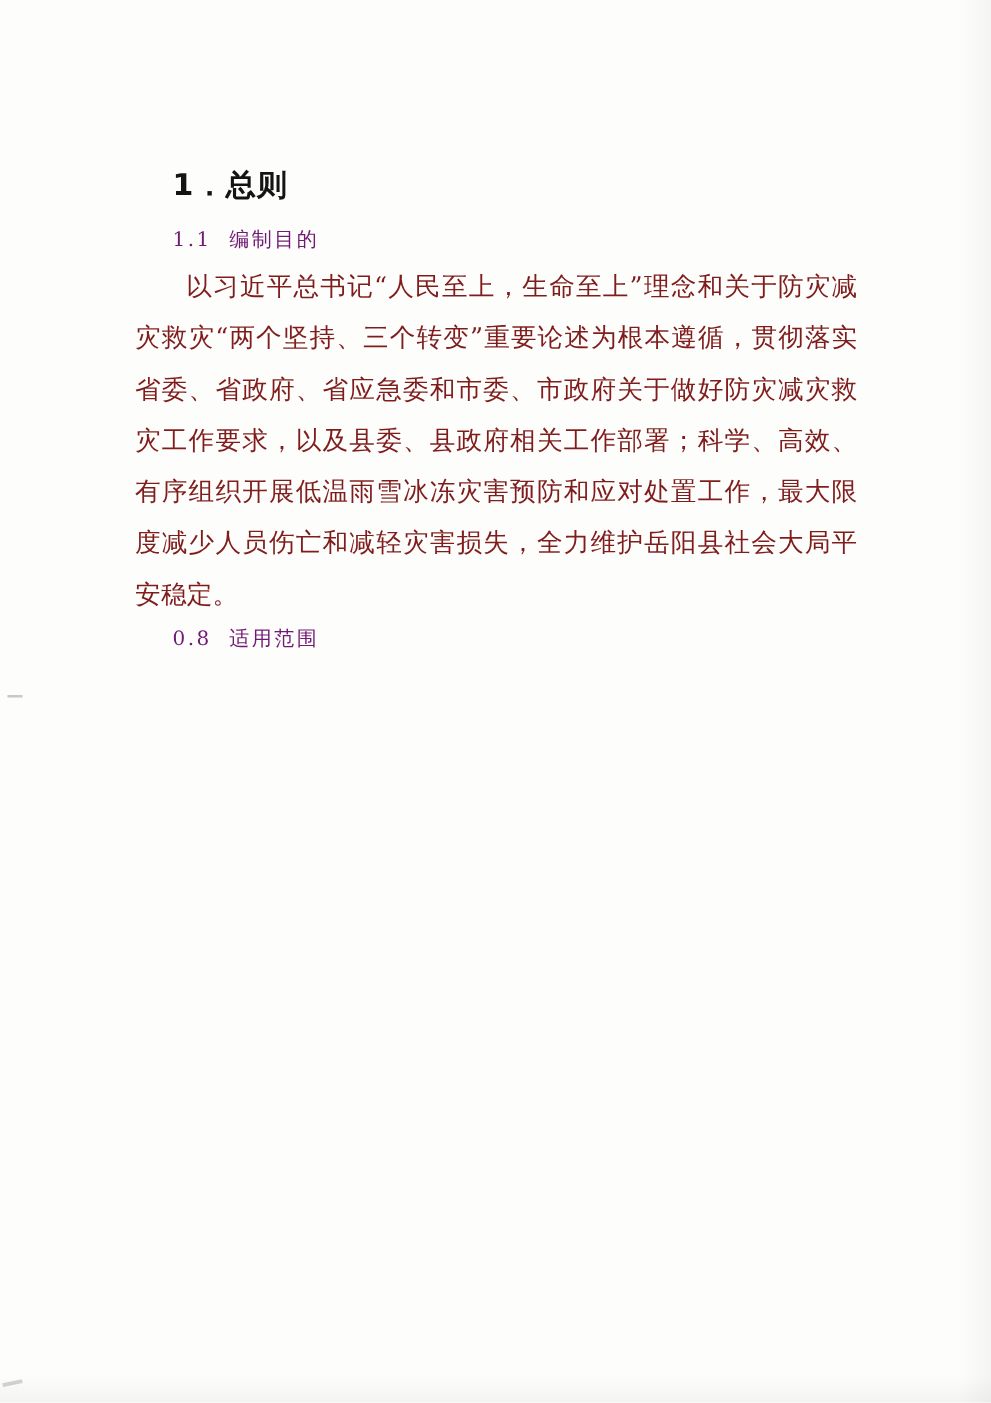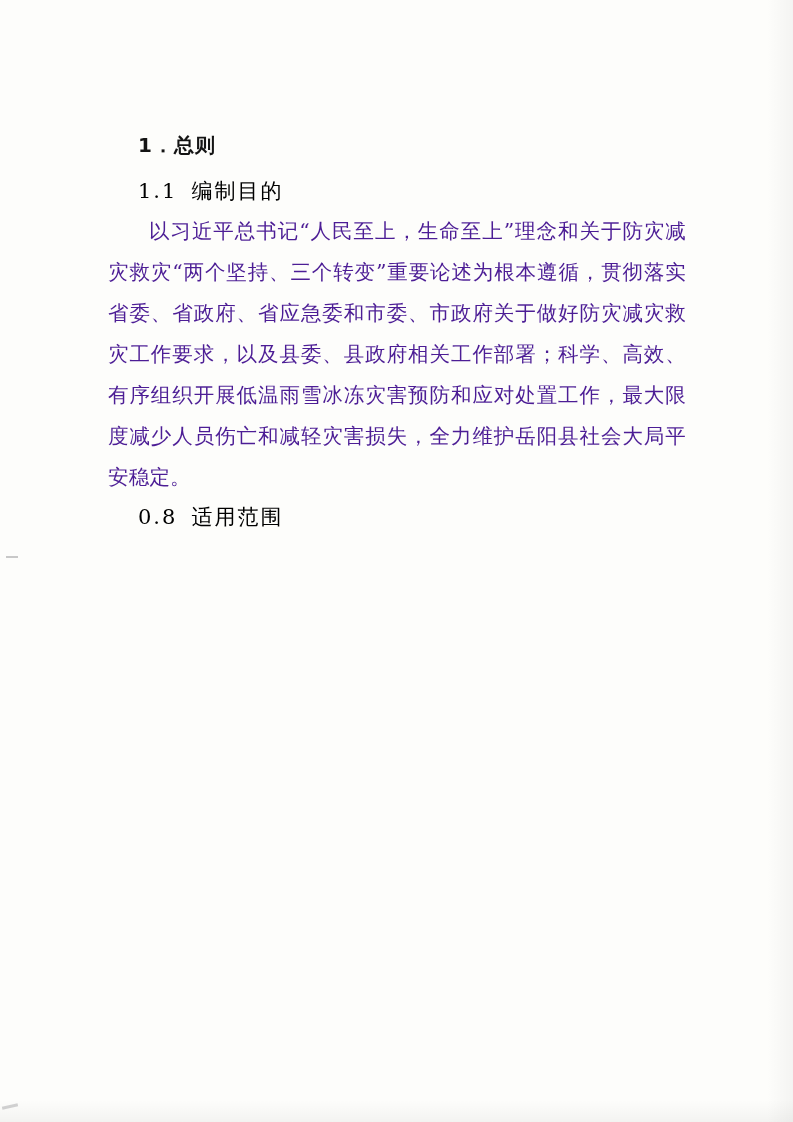--- a/index.html
+++ b/index.html
@@ -25,49 +25,49 @@
   }
   .content {
     position: absolute;
     left: 108px;
     top: 132px;
     width: 578px;
   }
   .heading {
     font-family: "DejaVu Sans", "Liberation Sans", sans-serif;
     font-weight: bold;
-    font-size: 20px;
+    font-size: 24px;
     letter-spacing: 1px;
     color: #141414;
     margin: 0 0 18px 0;
     padding-left: 30px;
   }
   .subheading {
-    font-size: 21px;
-    color: #000000;
+    font-size: 16px;
+    color: #701a75;
     margin: 0 0 6px 0;
     padding-left: 30px;
     letter-spacing: 0.5px;
     font-family: "DejaVu Serif", "Liberation Serif", serif;
   }
   .subheading .num {
     letter-spacing: 2px;
   }
   .subheading .txt {
     margin-left: 14px;
     letter-spacing: 2px;
   }
   .para {
     font-size: 20.5px;
     line-height: 41px;
     text-align: justify;
     text-justify: inter-ideograph;
     text-indent: 41px;
     margin: 0 0 5px 0;
-    color: #4c1d95;
+    color: #7f1d1d;
     letter-spacing: 0.2px;
   }
   .blk {
     margin-bottom: 4px;
   }
   .edge-mark {
     position: absolute;
     left: 6px;
     top: 556px;
     width: 12px;

